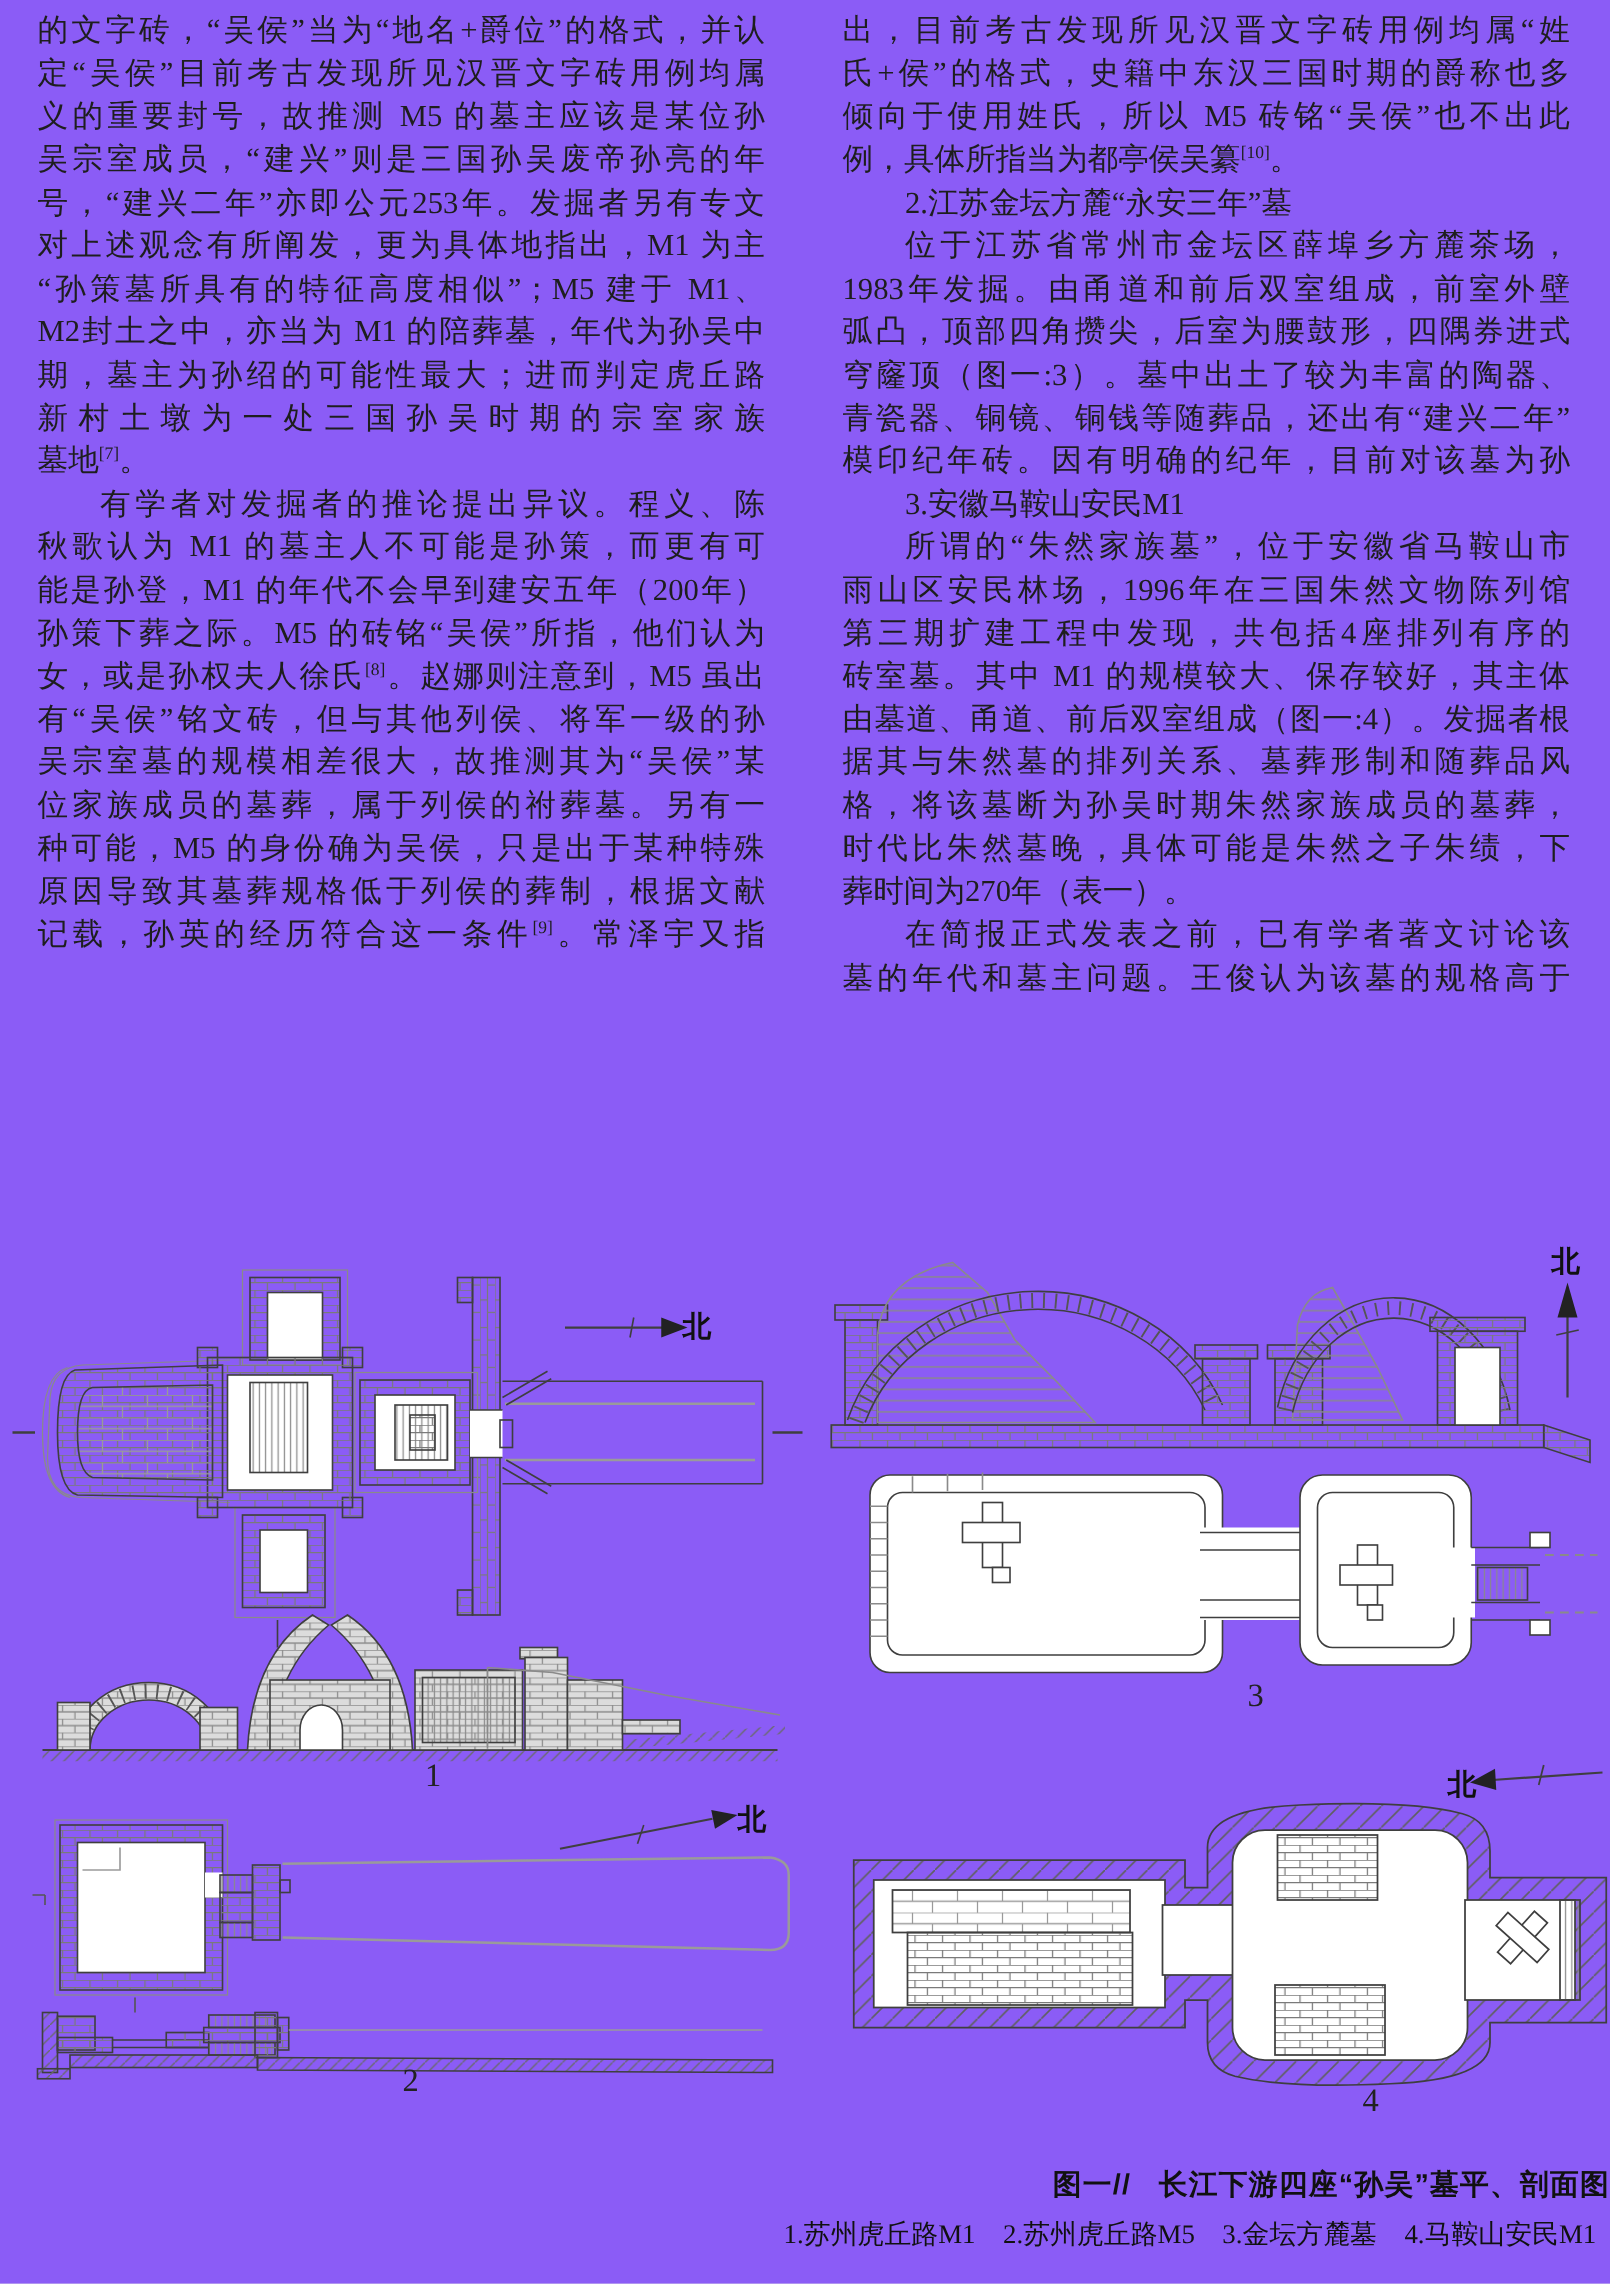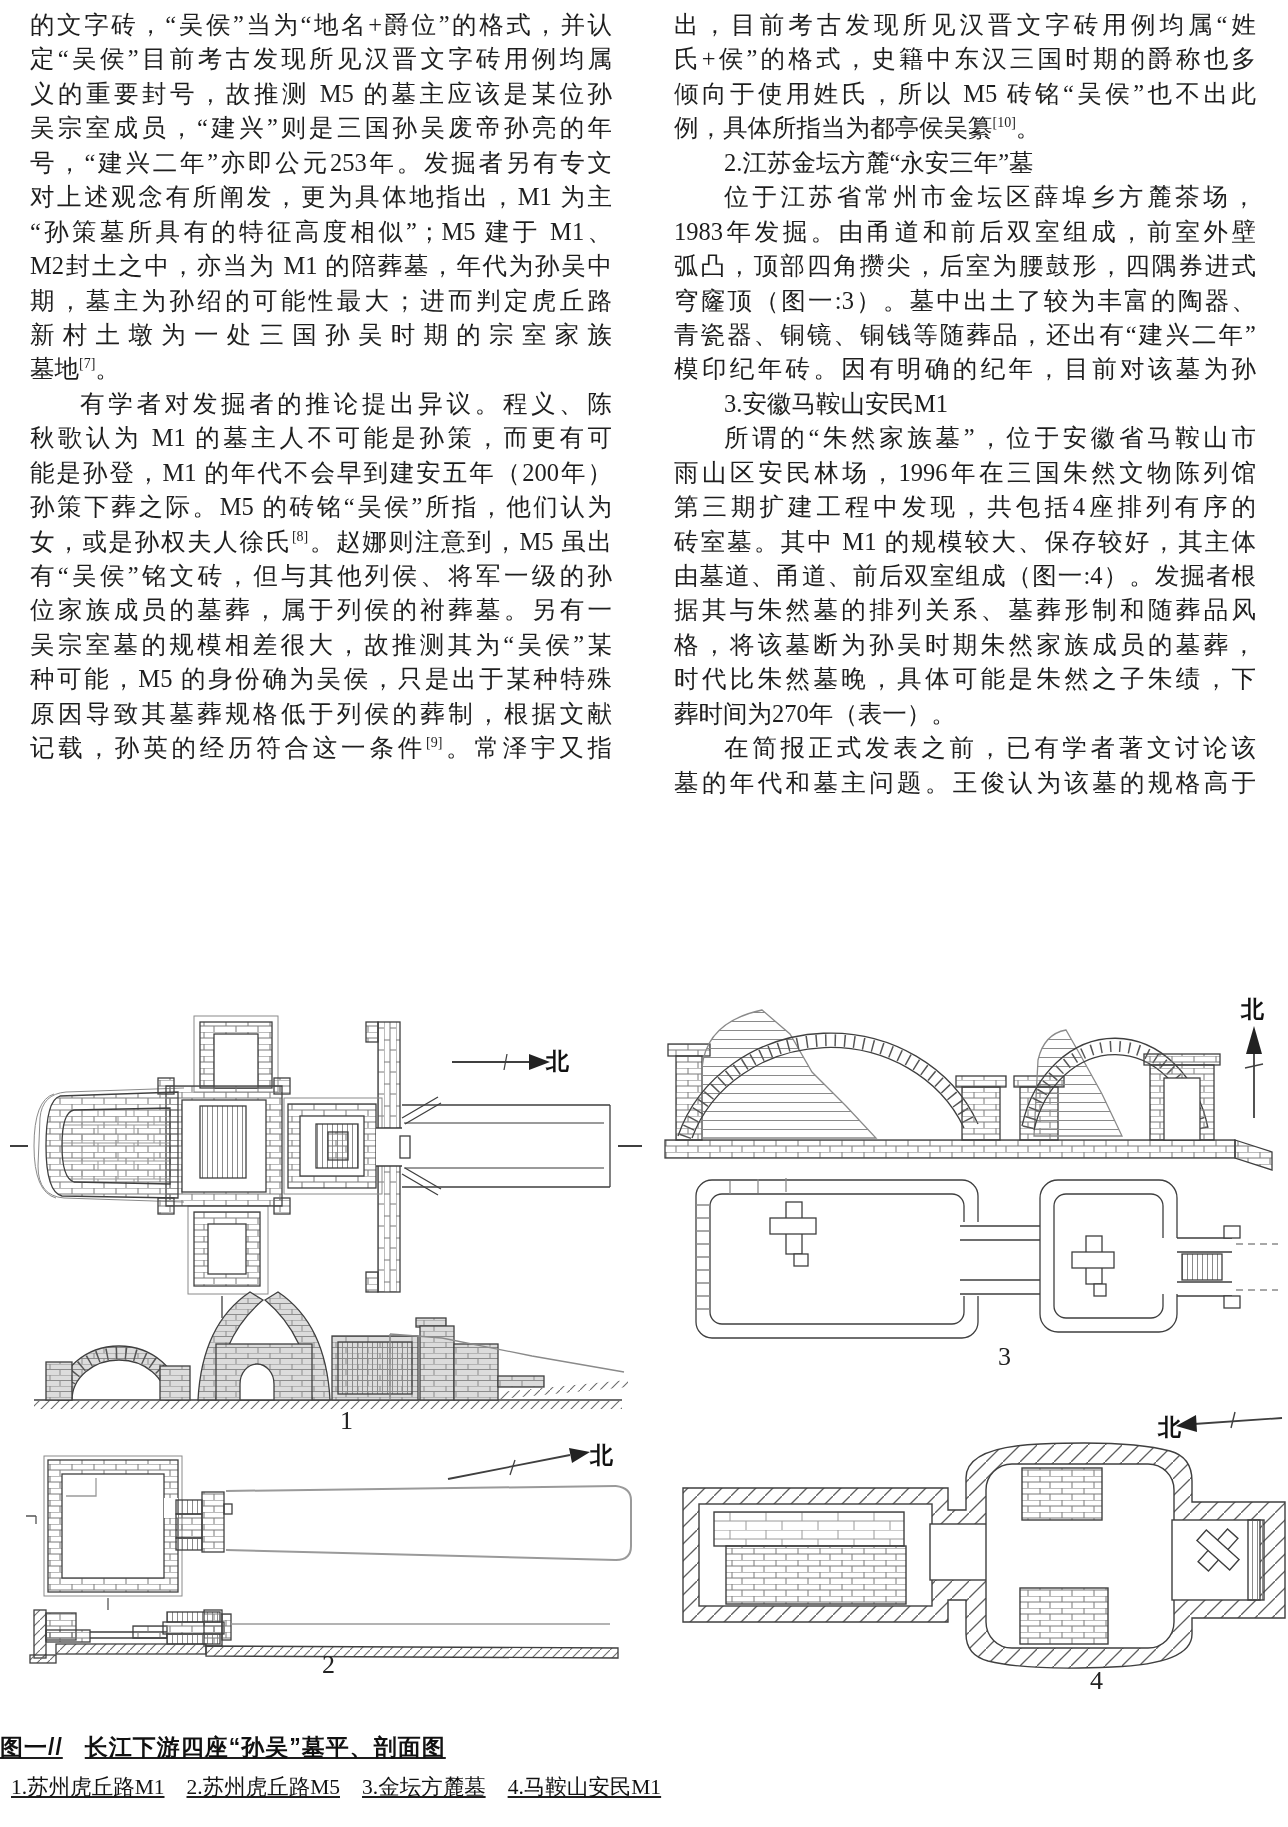--- a/index.html
+++ b/index.html
@@ -1,29 +1,29 @@
 <!DOCTYPE html>
 <html><head>
 <meta charset="utf-8">
 <style>
   html,body{margin:0;padding:0;background:#e8e8e8;}
-  .page{position:relative;width:1288px;height:1827px;background:#ffffff;overflow:hidden;
+  .page{position:relative;width:1288px;height:1827px;background:#8b5cf6;overflow:hidden;
         font-family:"Liberation Serif","DejaVu Serif",serif;color:#1e1e1e;}
   .col{position:absolute;top:8px;width:582px;}
   .col-left{left:30px;}
   .col-right{left:674px;}
   .tline{height:34.45px;line-height:34.45px;font-size:24.5px;white-space:nowrap;
          text-align:justify;text-align-last:justify;overflow:hidden;color:#1e1e1e;}
   .tline.end{text-align-last:left;}
   .tline.indent{text-indent:50px;}
   .tline sup{font-size:14px;line-height:0;vertical-align:9px;letter-spacing:0;margin-top:32px;}
   .figsvg{position:absolute;left:0;top:0;pointer-events:none;}
   .figlabel{position:absolute;font-size:26px;font-family:"Liberation Serif","DejaVu Serif",serif;color:#222;}
   .north{position:absolute;font-size:23px;font-family:"Liberation Serif","DejaVu Serif",serif;color:#111;font-weight:bold;}
-  .caption{position:absolute;left:0;top:1732px;width:1288px;text-align:left;text-decoration:underline;}
+  .caption{position:absolute;left:0;top:1732px;width:1288px;text-align:right;}
   .cap1{font-family:"Liberation Sans","DejaVu Sans",sans-serif;font-weight:bold;font-size:23px;color:#111;letter-spacing:1px;}
   .cap1 .capgap{display:inline-block;width:22px;}
   .cap2{margin-top:9px;font-family:"Liberation Serif","DejaVu Serif",serif;font-size:21.5px;color:#111;}
   .cap2 span{margin:0 11px;}
 </style>
 </head>
 <body>
 
 <div class="page">
 
@@ -38,22 +38,22 @@
       <div class="tline">M2封土之中，亦当为 M1 的陪葬墓，年代为孙吴中</div>
       <div class="tline">期，墓主为孙绍的可能性最大；进而判定虎丘路</div>
       <div class="tline">新村土墩为一处三国孙吴时期的宗室家族</div>
       <div class="tline end">墓地<sup>[7]</sup>。</div>
       <div class="tline indent">有学者对发掘者的推论提出异议。程义、陈</div>
       <div class="tline">秋歌认为 M1 的墓主人不可能是孙策，而更有可</div>
       <div class="tline">能是孙登，M1 的年代不会早到建安五年（200年）</div>
       <div class="tline">孙策下葬之际。M5 的砖铭“吴侯”所指，他们认为</div>
       <div class="tline">女，或是孙权夫人徐氏<sup>[8]</sup>。赵娜则注意到，M5 虽出</div>
       <div class="tline">有“吴侯”铭文砖，但与其他列侯、将军一级的孙</div>
+      <div class="tline">吴宗室墓的规模相差很大，故推测其为“吴侯”某</div>
       <div class="tline">位家族成员的墓葬，属于列侯的祔葬墓。另有一</div>
-      <div class="tline">吴宗室墓的规模相差很大，故推测其为“吴侯”某</div>
       <div class="tline">种可能，M5 的身份确为吴侯，只是出于某种特殊</div>
       <div class="tline">原因导致其墓葬规格低于列侯的葬制，根据文献</div>
       <div class="tline">记载，孙英的经历符合这一条件<sup>[9]</sup>。常泽宇又指</div>
     </div>
   <div class="col col-right" id="col-right">
       <div class="tline">出，目前考古发现所见汉晋文字砖用例均属“姓</div>
       <div class="tline">氏+侯”的格式，史籍中东汉三国时期的爵称也多</div>
       <div class="tline">倾向于使用姓氏，所以 M5 砖铭“吴侯”也不出此</div>
       <div class="tline end">例，具体所指当为都亭侯吴纂<sup>[10]</sup>。</div>
       <div class="tline indent end">2.江苏金坛方麓“永安三年”墓</div>

